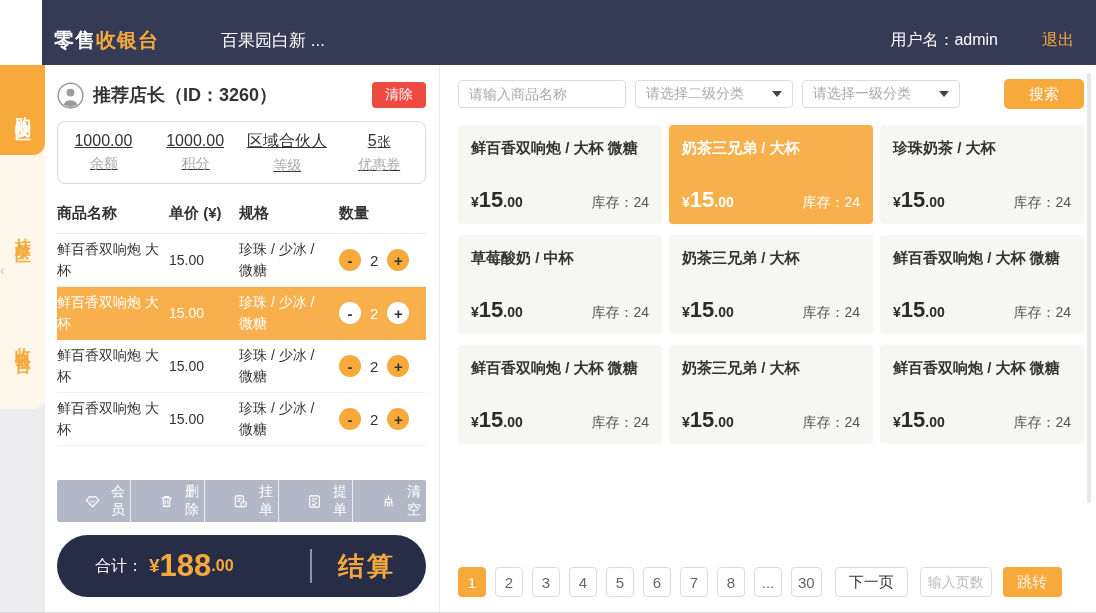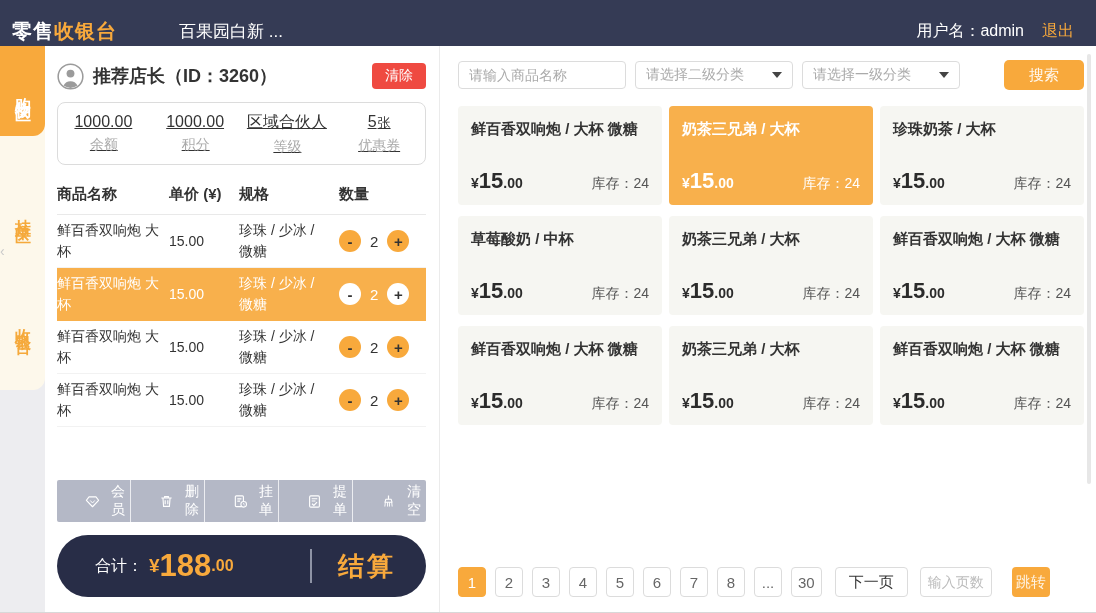--- a/index.html
+++ b/index.html
@@ -1,26 +1,26 @@
 <!DOCTYPE html>
 <html><head>
 <meta charset="utf-8">
 <style>
   * { margin:0; padding:0; box-sizing:border-box; }
   html,body { background:#fff; }
   body { width:1096px; height:613px; font-family:"Liberation Sans","DejaVu Sans",sans-serif; color:#333; overflow:hidden; }
   .app { width:1096px; height:613px; display:flex; flex-direction:column; border-bottom:1px solid #d8d8d8; position:relative; }
 
   
-  .topbar { height:46px; background:#353B55; display:flex; align-items:center; padding:16px 22px 0 12px; flex:none; }
+  .topbar { height:65px; background:#353B55; display:flex; align-items:center; padding:16px 22px 0 12px; flex:none;margin-left:42px; }
   .brand { font-size:20px; font-weight:bold; letter-spacing:1px; }
   .brand .b1 { color:#fff; }
   .brand .b2 { color:#F8A93C; }
   .store-name { color:#fff; font-size:17px; margin-left:62px; }
-  .top-right { margin-left:auto; display:flex; align-items:center; gap:18px; }
+  .top-right { margin-left:auto; display:flex; align-items:center; gap:44px; }
   .username { color:#fff; font-size:16px; }
   .logout { color:#F8A93C; font-size:16px; background:none; border:none; cursor:pointer; font-family:inherit; }
 
   
   .main { flex:1; display:flex; min-height:0; position:relative; }
 
   
   .sidebar { width:45px; flex:none; display:flex; flex-direction:column; background:#EDEDF0; position:relative; }
   .tab-group { background:#FDF8EB; border-radius:0 0 12px 0; padding-bottom:12px; display:flex; flex-direction:column; }
   .side-tab { width:45px; display:flex; align-items:center; justify-content:center; color:#F5A93B; cursor:pointer; border:none; background:transparent; font-family:inherit; }
@@ -90,21 +90,21 @@
   .card.selected { background:#F8B04C; }
   .card.selected .card-name, .card.selected .price-cur, .card.selected .price-int,
   .card.selected .price-dec, .card.selected .stock { color:#fff; }
 
   .pagination { margin-top:auto; flex:none; display:flex; align-items:center; gap:9px; height:30px; }
   .page-btn { min-width:28px; height:30px; padding:0 6px; background:#fff; border:1px solid #dcdcdc; border-radius:4px; color:#666; font-size:15px; display:flex; align-items:center; justify-content:center; cursor:pointer; font-family:inherit; }
   .page-btn.selected { background:#F8A93C; border-color:#F8A93C; color:#fff; }
   .next-btn { height:30px; padding:0 13px; background:#fff; border:1px solid #dcdcdc; border-radius:4px; color:#333; font-size:15px; margin-left:4px; cursor:pointer; font-family:inherit; }
   .page-input { width:72px; height:30px; border:1px solid #dcdcdc; border-radius:4px; text-align:center; font-size:14px; margin-left:3px; font-family:inherit; outline:none; color:#333; }
   .page-input::placeholder { color:#bbb; }
-  .jump-btn { width:38px; height:30px; background:#F8A93C; border:none; border-radius:4px; color:rgba(255,255,255,.85); font-size:15px; margin-left:11px; cursor:pointer; font-family:inherit; }
+  .jump-btn { width:59px; height:30px; background:#F8A93C; border:none; border-radius:4px; color:rgba(255,255,255,.85); font-size:15px; margin-left:2px; cursor:pointer; font-family:inherit; }
 
   .scrollbar-track { position:absolute; right:5px; top:8px; width:4px; height:430px; background:#e7e7e7; border-radius:2px; }
 </style>
 </head>
 <body>
 
 <div class="app">
 
   <div class="topbar">
     <div class="brand">

